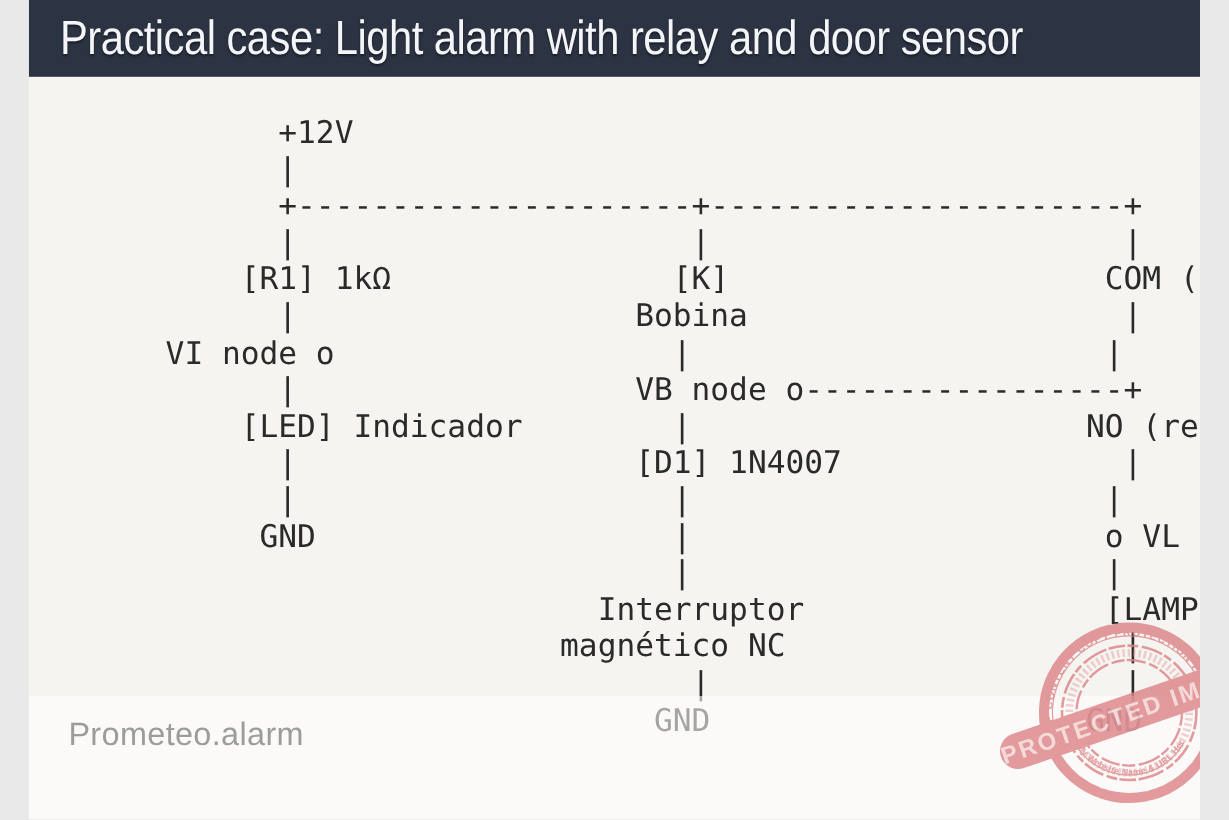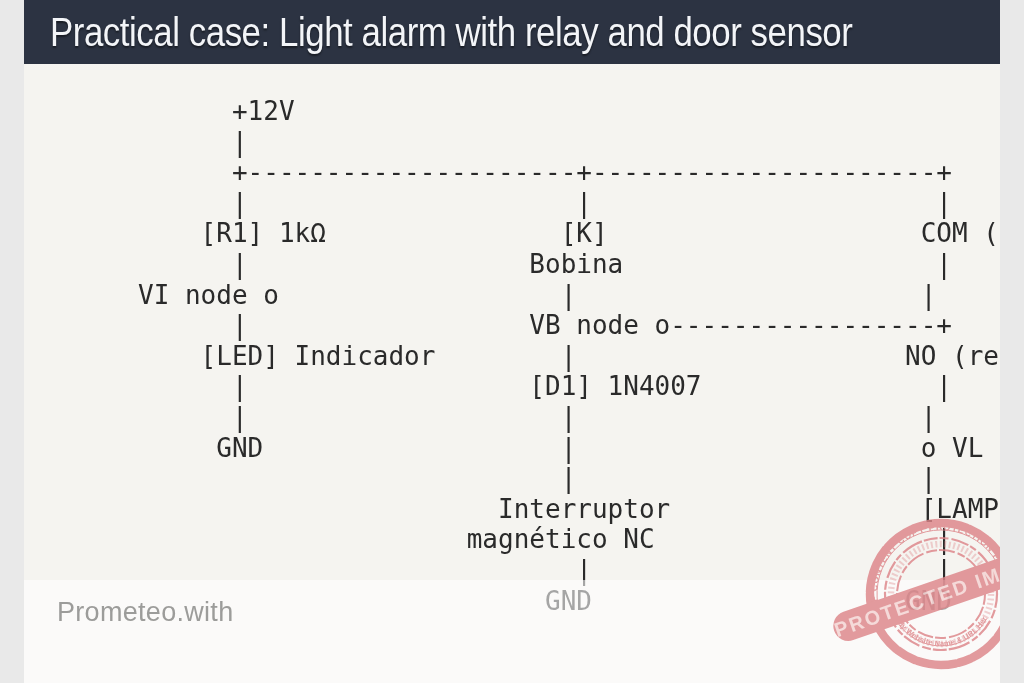--- a/index.html
+++ b/index.html
@@ -88,21 +88,21 @@
       |                    |                      |
      GND                   |                      o VL node
                            |                      |
                        Interruptor                [LAMP] 12V
                      magnético NC                  |
                             |                      |
                           GND                    GND</pre>
 
   <div class="fade"></div>
 
-  <div class="brand">Prometeo.with</div>
+  <div class="brand">Prometeo.alarm</div>
 
   <svg class="stamp" width="170" height="170" viewBox="0 0 170 170">
     <g opacity="0.82">
       <circle cx="85" cy="85" r="71" fill="none" stroke-width="8.5" stroke-linecap="round" stroke-dasharray="26 2 18 3 30 2 12 4 38 3 20 2 34 3 26 2"></circle>
       <circle cx="85" cy="85" r="56" fill="none" stroke-width="2.2" stroke-dasharray="14 2 9 3 18 2 7 3 22 2"></circle>
       <circle cx="85" cy="85" r="50" fill="none" stroke-width="6.5" stroke-dasharray="2 2.5" opacity="0.45"></circle>
       <circle cx="85" cy="85" r="44" fill="none" stroke-width="2" stroke-dasharray="11 2 16 3 8 2 19 3"></circle>
       <path id="arcTop" d="M 23.8 103.7 A 64 64 0 1 1 146.2 103.7" fill="none" stroke="none"></path>
       <path id="arcBot" d="M 39.1 109.4 A 52 52 0 0 0 130.9 109.4" fill="none" stroke="none"></path>
       <text font-size="9" font-weight="bold" letter-spacing="0.9">

